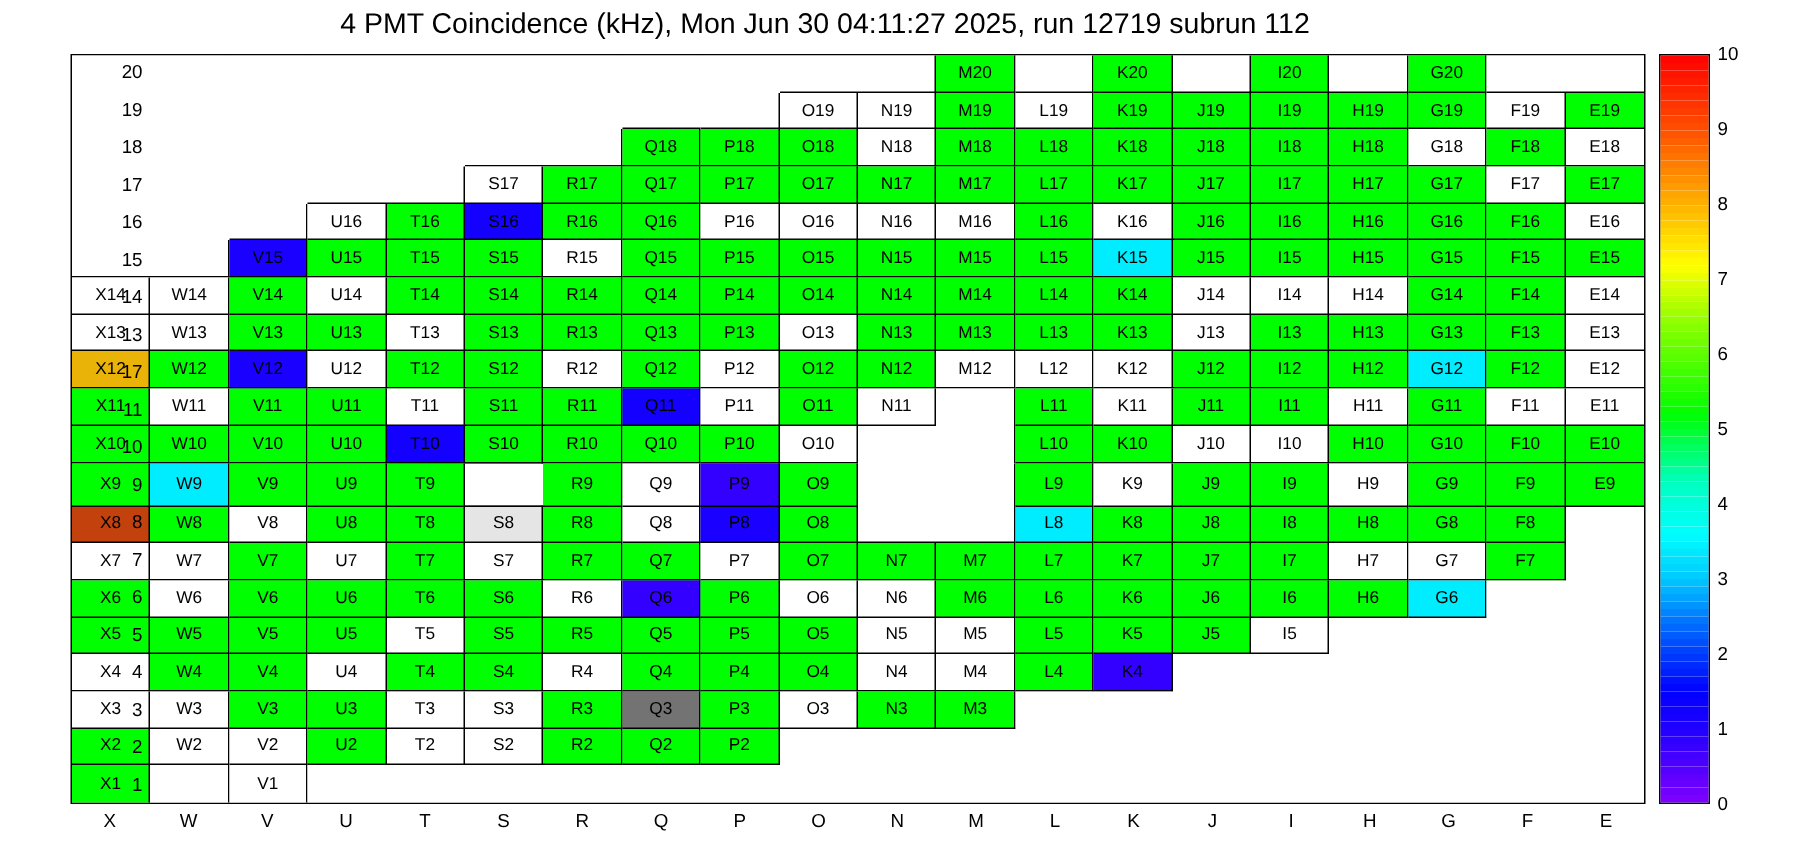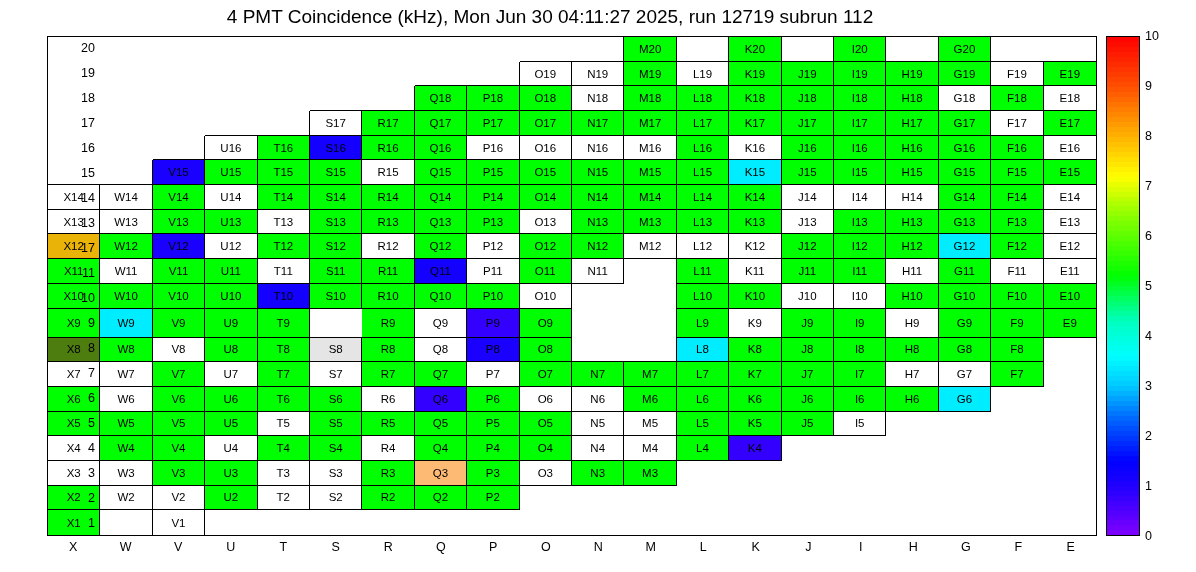--- a/index.html
+++ b/index.html
@@ -320,21 +320,21 @@
         <div class="cell" style="background: rgb(255, 255, 255); border-right: none; border-bottom: none;"></div>
         <div class="cell" style="background: rgb(255, 255, 255); border-right: 1px solid rgb(0, 0, 0); border-bottom: none;"></div>
         <div class="cell" style="background: rgb(0, 255, 0);">L9</div>
         <div class="cell" style="background: rgb(255, 255, 255);">K9</div>
         <div class="cell" style="background: rgb(0, 255, 0);">J9</div>
         <div class="cell" style="background: rgb(0, 255, 0);">I9</div>
         <div class="cell" style="background: rgb(255, 255, 255);">H9</div>
         <div class="cell" style="background: rgb(0, 255, 0);">G9</div>
         <div class="cell" style="background: rgb(0, 255, 0);">F9</div>
         <div class="cell lastcol" style="background: rgb(0, 255, 0);">E9</div>
-        <div class="cell" style="background: #4d7c0f; text-align: center;">X8</div>
+        <div class="cell" style="background: #c2410c; text-align: center;">X8</div>
         <div class="cell" style="background: rgb(0, 255, 0);">W8</div>
         <div class="cell" style="background: rgb(255, 255, 255);">V8</div>
         <div class="cell" style="background: rgb(0, 255, 0);">U8</div>
         <div class="cell" style="background: rgb(0, 255, 0);">T8</div>
         <div class="cell" style="background: #e5e5e5;">S8</div>
         <div class="cell" style="background: rgb(0, 255, 0);">R8</div>
         <div class="cell" style="background: rgb(255, 255, 255);">Q8</div>
         <div class="cell" style="background: rgb(26, 0, 255);">P8</div>
         <div class="cell" style="background: rgb(0, 255, 0);">O8</div>
         <div class="cell" style="background: rgb(255, 255, 255); border-right: none; border-bottom: 1px solid rgb(0, 0, 0);"></div>
@@ -427,21 +427,21 @@
         <div class="cell" style="background: rgb(255, 255, 255); border-right: none; border-bottom: none;"></div>
         <div class="cell" style="background: rgb(255, 255, 255); border-right: none; border-bottom: none;"></div>
         <div class="cell lastcol" style="background: rgb(255, 255, 255); border-right: none; border-bottom: none;"></div>
         <div class="cell" style="background: rgb(255, 255, 255);">X3</div>
         <div class="cell" style="background: rgb(255, 255, 255);">W3</div>
         <div class="cell" style="background: rgb(0, 255, 0);">V3</div>
         <div class="cell" style="background: rgb(0, 255, 0);">U3</div>
         <div class="cell" style="background: rgb(255, 255, 255);">T3</div>
         <div class="cell" style="background: rgb(255, 255, 255);">S3</div>
         <div class="cell" style="background: rgb(0, 255, 0);">R3</div>
-        <div class="cell" style="background: #fdba74;">Q3</div>
+        <div class="cell" style="background: #737373;">Q3</div>
         <div class="cell" style="background: rgb(0, 255, 0);">P3</div>
         <div class="cell" style="background: rgb(255, 255, 255);">O3</div>
         <div class="cell" style="background: rgb(0, 255, 0);">N3</div>
         <div class="cell" style="background: rgb(0, 255, 0);">M3</div>
         <div class="cell" style="background: rgb(255, 255, 255); border-right: none; border-bottom: none;"></div>
         <div class="cell" style="background: rgb(255, 255, 255); border-right: none; border-bottom: none;"></div>
         <div class="cell" style="background: rgb(255, 255, 255); border-right: none; border-bottom: none;"></div>
         <div class="cell" style="background: rgb(255, 255, 255); border-right: none; border-bottom: none;"></div>
         <div class="cell" style="background: rgb(255, 255, 255); border-right: none; border-bottom: none;"></div>
         <div class="cell" style="background: rgb(255, 255, 255); border-right: none; border-bottom: none;"></div>

